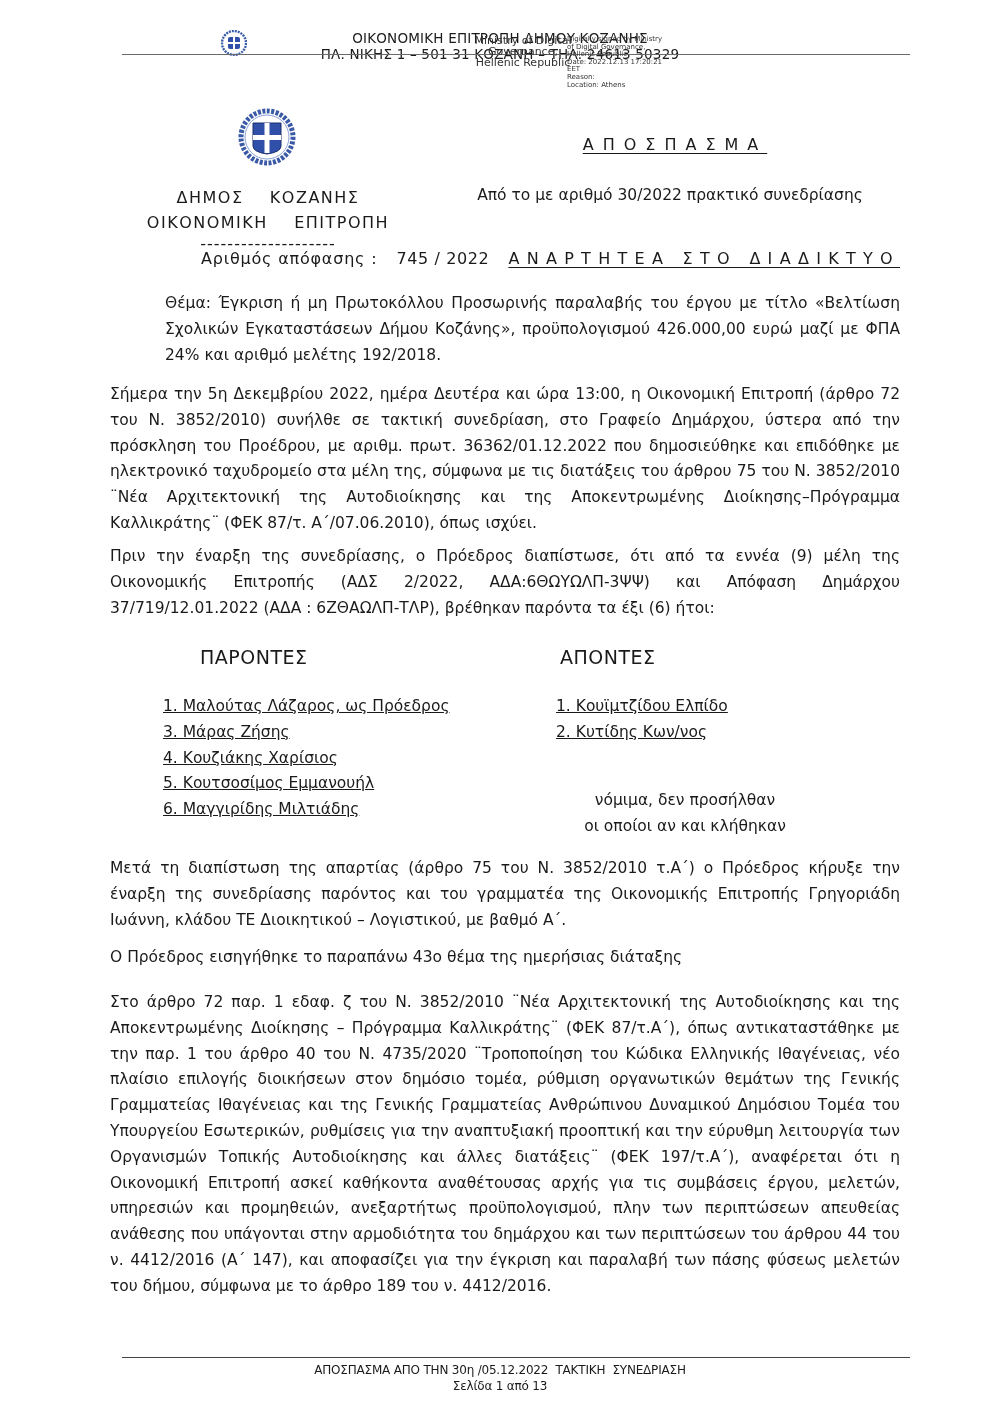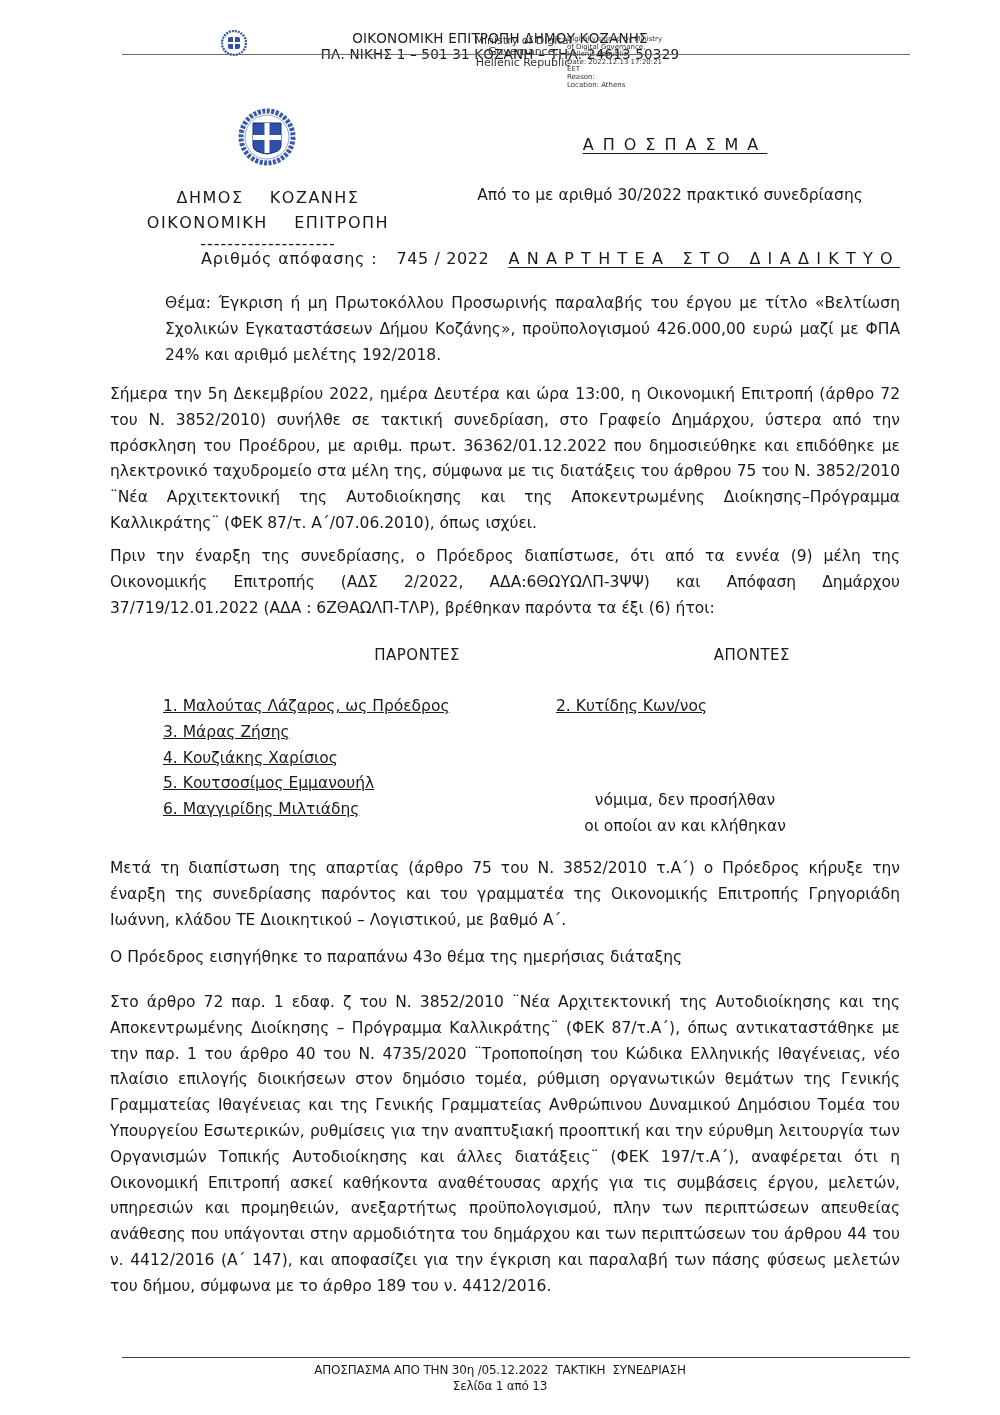--- a/index.html
+++ b/index.html
@@ -15,21 +15,21 @@
   .apospasma { position: absolute; left: 550px; top: 135px; width: 250px; text-align: center; font-size: 16px; letter-spacing: 9px; text-decoration: underline; text-underline-offset: 3px; }
   .praktiko { position: absolute; left: 445px; top: 186px; width: 450px; text-align: center; font-size: 15.5px; }
   .decision { position: absolute; left: 110px; top: 249px; width: 790px; font-size: 16px; white-space: nowrap; text-align: right; }
   .decision .lbl { letter-spacing: 0.8px; }
   .decision .num { margin-left: 14px; letter-spacing: 0.6px; }
   .decision .post { margin-left: 14px; letter-spacing: 7.3px; text-decoration: underline; text-underline-offset: 3px; }
   .para { position: absolute; text-align: justify; font-size: 15.5px; line-height: 25.8px; }
   .subject { left: 165px; top: 291px; width: 735px; }
   .p1 { left: 110px; top: 382px; width: 790px; }
   .p2 { left: 110px; top: 544px; width: 790px; }
-  .col-head { position: absolute; font-size: 15px; text-align: right; letter-spacing: 0.5px; }
+  .col-head { position: absolute; font-size: 19px; text-align: left; letter-spacing: 0.5px; }
   .present-head { left: 200px; top: 646px; width: 260px; }
   .absent-head { left: 560px; top: 646px; width: 230px; }
   .list { position: absolute; font-size: 15.5px; line-height: 25.8px; list-style: none; margin: 8px; padding: 0; text-decoration: underline; }
   .present-list { left: 155px; top: 686px; width: 360px; }
   .absent-list { left: 548px; top: 686px; width: 300px; }
   .absent-note { position: absolute; left: 560px; top: 788px; width: 250px; text-align: center; font-size: 15.5px; line-height: 25.8px; }
   .p3 { left: 110px; top: 856px; width: 790px; }
   .p4 { left: 110px; top: 945px; width: 790px; text-align: left; }
   .p5 { left: 110px; top: 990px; width: 790px; }
   .foot-line { position: absolute; left: 122px; width: 788px; height: 1px; background: #444; top: 1357px; }
@@ -94,20 +94,21 @@
 <div class="col-head absent-head">ΑΠΟΝΤΕΣ</div>
 
 <ul class="list present-list">
   <li>1. Μαλούτας Λάζαρος, ως Πρόεδρος</li>
   <li>3. Μάρας Ζήσης</li>
   <li>4. Κουζιάκης Χαρίσιος</li>
   <li>5. Κουτσοσίμος Εμμανουήλ</li>
   <li>6. Μαγγιρίδης Μιλτιάδης</li>
 </ul>
 <ul class="list absent-list">
+  <li>1. Κουϊμτζίδου Ελπίδο</li>
   <li>2. Κυτίδης Κων/νος</li>
 </ul>
 <div class="absent-note">
   <div>νόμιμα, δεν προσήλθαν</div>
   <div>οι οποίοι αν και κλήθηκαν</div>
 </div>
 
 <div class="para p3">Μετά τη διαπίστωση της απαρτίας (άρθρο 75 του Ν. 3852/2010 τ.Α΄) ο Πρόεδρος κήρυξε την έναρξη της συνεδρίασης παρόντος και του γραμματέα της Οικονομικής Επιτροπής Γρηγοριάδη Ιωάννη, κλάδου ΤΕ Διοικητικού – Λογιστικού, με βαθμό Α΄.</div>
 <div class="para p4">Ο Πρόεδρος εισηγήθηκε το παραπάνω 43ο θέμα της ημερήσιας διάταξης</div>
 <div class="para p5">Στο άρθρο 72 παρ. 1 εδαφ. ζ του Ν. 3852/2010 ¨Νέα Αρχιτεκτονική της Αυτοδιοίκησης και της Αποκεντρωμένης Διοίκησης – Πρόγραμμα Καλλικράτης¨ (ΦΕΚ 87/τ.Α΄), όπως αντικαταστάθηκε με την παρ. 1 του άρθρο 40 του Ν. 4735/2020 ¨Τροποποίηση του Κώδικα Ελληνικής Ιθαγένειας, νέο πλαίσιο επιλογής διοικήσεων στον δημόσιο τομέα, ρύθμιση οργανωτικών θεμάτων της Γενικής Γραμματείας Ιθαγένειας και της Γενικής Γραμματείας Ανθρώπινου Δυναμικού Δημόσιου Τομέα του Υπουργείου Εσωτερικών, ρυθμίσεις για την αναπτυξιακή προοπτική και την εύρυθμη λειτουργία των Οργανισμών Τοπικής Αυτοδιοίκησης και άλλες διατάξεις¨ (ΦΕΚ 197/τ.Α΄), αναφέρεται ότι η Οικονομική Επιτροπή ασκεί καθήκοντα αναθέτουσας αρχής για τις συμβάσεις έργου, μελετών, υπηρεσιών και προμηθειών, ανεξαρτήτως προϋπολογισμού, πλην των περιπτώσεων απευθείας ανάθεσης που υπάγονται στην αρμοδιότητα του δημάρχου και των περιπτώσεων του άρθρου 44 του ν. 4412/2016 (Α΄ 147), και αποφασίζει για την έγκριση και παραλαβή των πάσης φύσεως μελετών του δήμου, σύμφωνα με το άρθρο 189 του ν. 4412/2016.</div>

